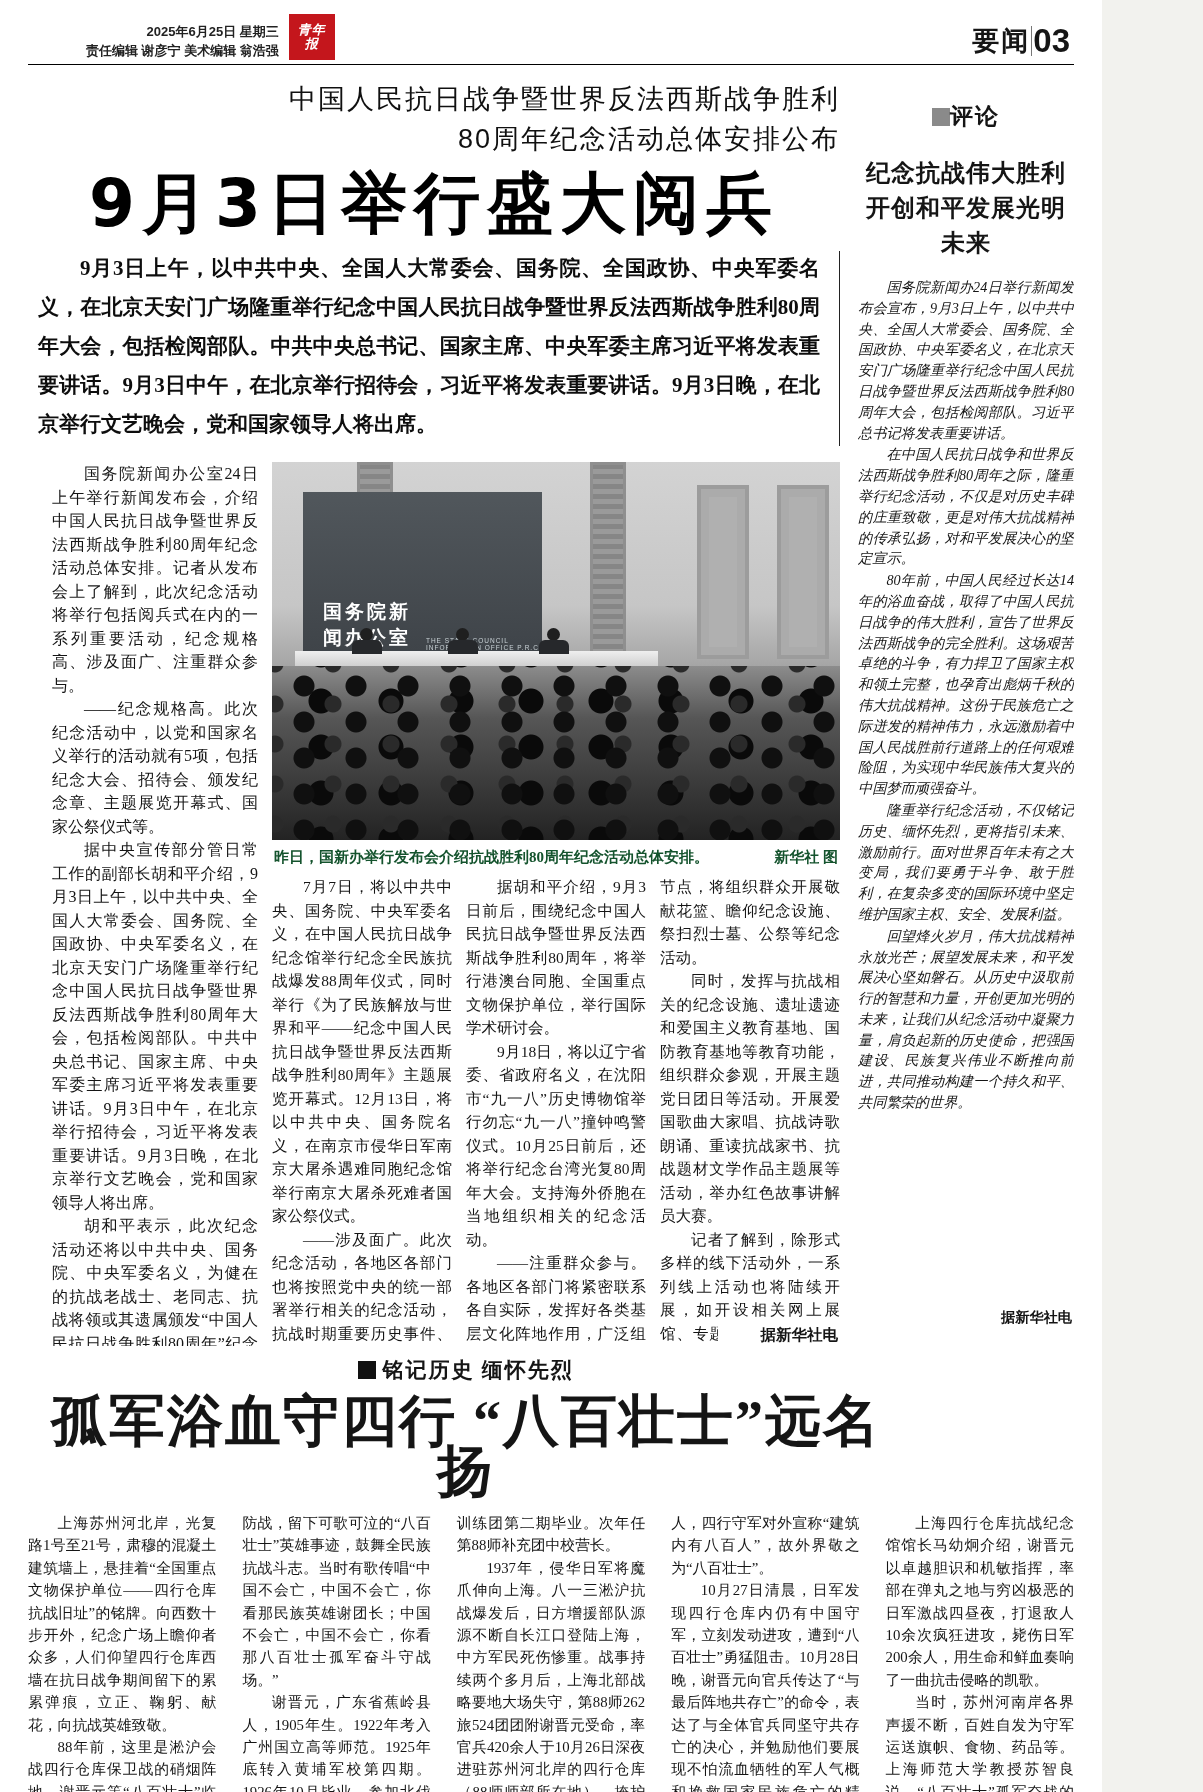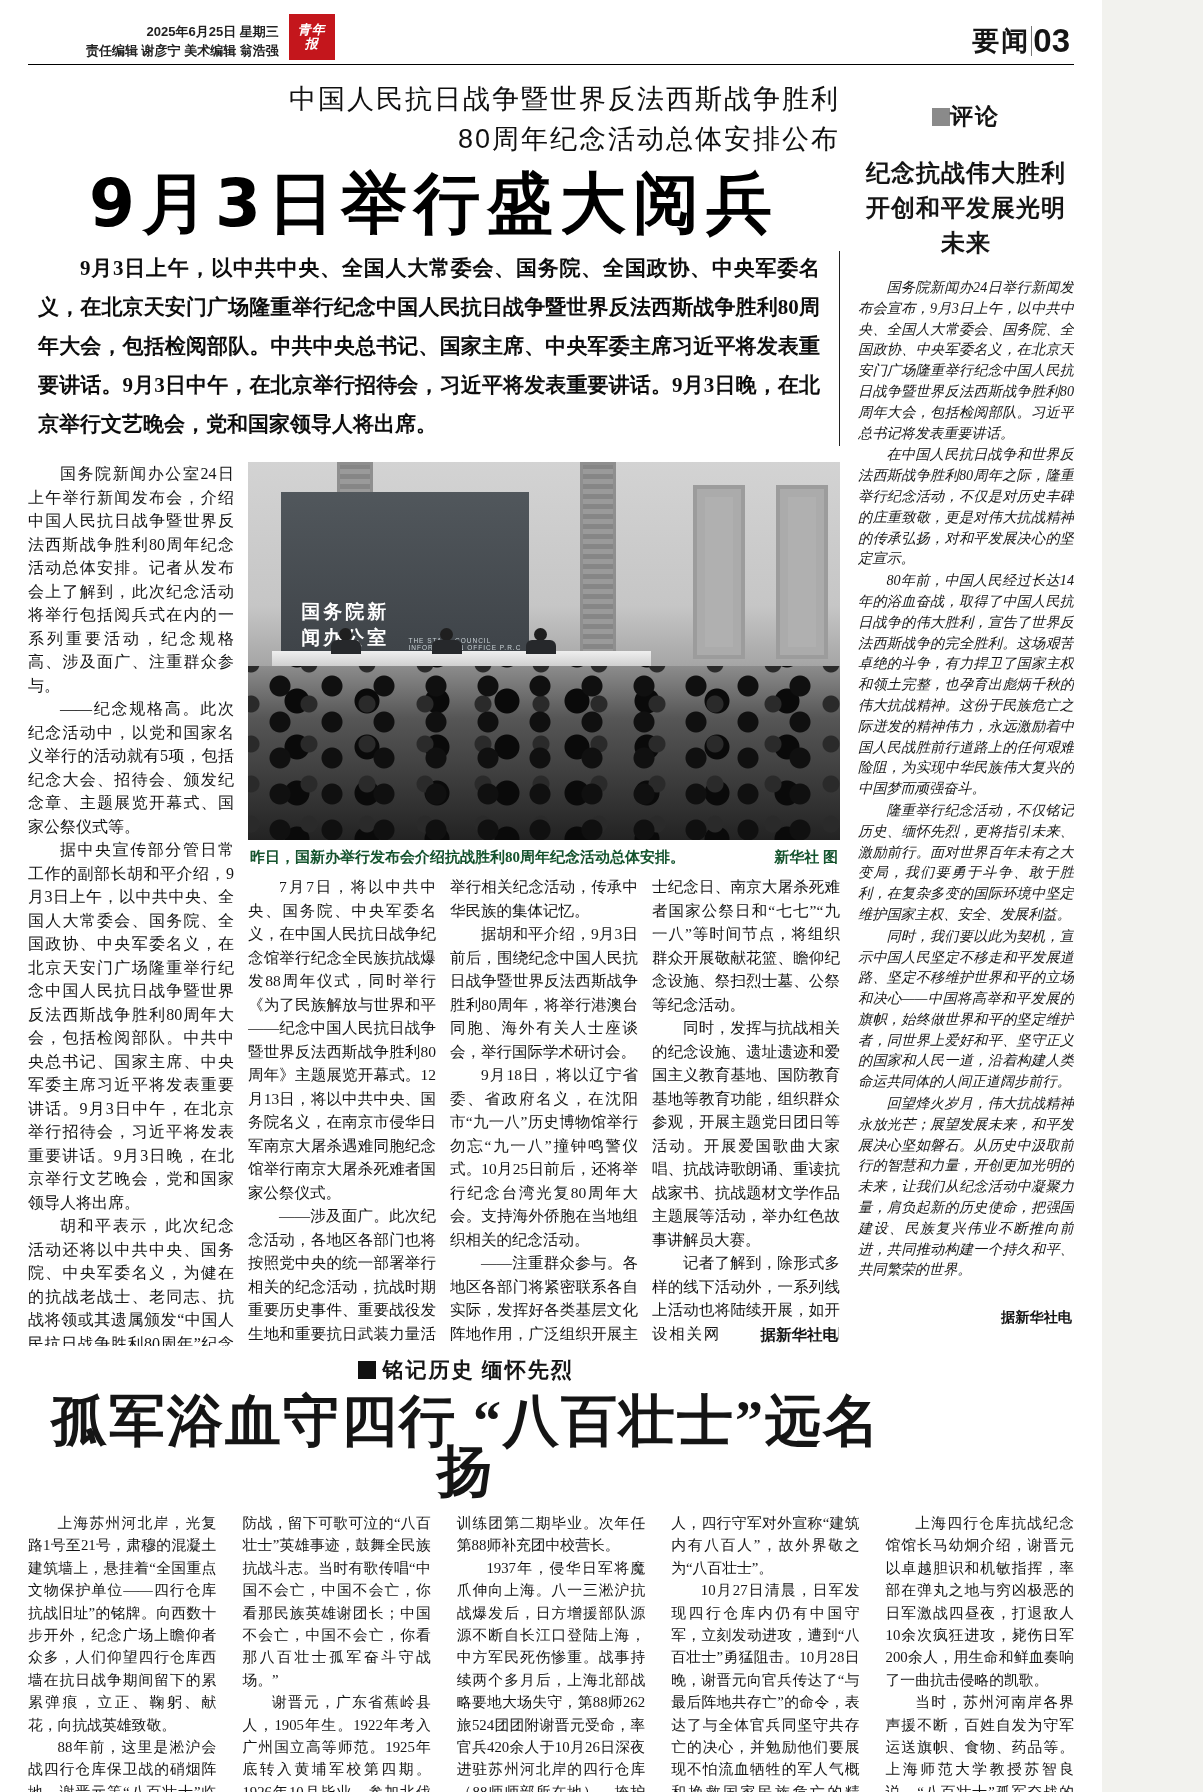--- a/index.html
+++ b/index.html
@@ -22,21 +22,21 @@
   .content{display:grid;grid-template-columns:1fr 216px;column-gap:18px;margin-top:6px;}
 
   .kicker{text-align:right;font-family:"Liberation Sans","DejaVu Sans",sans-serif;font-weight:500;font-size:27px;line-height:40px;letter-spacing:2px;color:#101010;}
   .kicker.first{margin-top:8px;}
   .headline{margin:8px 0 6px 0;text-align:center;font-family:"DejaVu Sans","Liberation Sans",sans-serif;font-weight:900;font-size:66px;line-height:74px;letter-spacing:7px;color:#000;}
   .lede-wrap{position:relative;padding:2px 20px 8px 10px;}
   .lede-wrap::after{content:"";position:absolute;right:0;top:4px;bottom:6px;width:1px;background:#222;}
   .lede{font-size:21px;line-height:39px;font-weight:700;text-align:justify;text-indent:2em;color:#0d0d0d;}
 
   .body-row{display:flex;gap:14px;margin-top:10px;height:884px;overflow:hidden;}
-  .col1{width:206px;flex:none;font-size:16px;line-height:23.5px;text-align:justify;overflow:hidden;}
+  .col1{width:206px;flex:none;font-size:16px;line-height:23.5px;text-align:justify;overflow:hidden;margin-left:24px;}
   .col1 p,.cols3 p,.rail-body p,.feature-body p{text-indent:2em;}
   .right-block{flex:1;display:flex;flex-direction:column;min-width:0;}
 
   
   .photo{position:relative;height:378px;background:linear-gradient(180deg,#d3d3d3 0%,#c6c6c6 38%,#a3a3a3 55%,#6e6e6e 78%,#555 100%);overflow:hidden;}
   .pillar{position:absolute;top:0;height:56%;width:36px;background:repeating-linear-gradient(0deg,#9a9a9a 0 5px,#868686 5px 10px);box-shadow:inset 0 0 0 3px #8f8f8f;}
   .pillar.pa{left:15%;}
   .pillar.pb{left:56%;}
   .panel{position:absolute;top:6%;height:46%;width:52px;background:#b0b0b0;box-shadow:inset 0 0 0 4px #9c9c9c, inset 0 0 0 12px #ababab;}
   .panel.na{right:16%;}
@@ -138,21 +138,21 @@
             <div class="speaker sp3"></div>
             <div class="audience"></div>
           </div>
           <div class="caption-row">
             <span class="caption">昨日，国新办举行发布会介绍抗战胜利80周年纪念活动总体安排。</span>
             <span class="credit">新华社 图</span>
           </div>
           <div class="cols3">
             <p>7月7日，将以中共中央、国务院、中央军委名义，在中国人民抗日战争纪念馆举行纪念全民族抗战爆发88周年仪式，同时举行《为了民族解放与世界和平——纪念中国人民抗日战争暨世界反法西斯战争胜利80周年》主题展览开幕式。12月13日，将以中共中央、国务院名义，在南京市侵华日军南京大屠杀遇难同胞纪念馆举行南京大屠杀死难者国家公祭仪式。</p>
               <p>——涉及面广。此次纪念活动，各地区各部门也将按照党中央的统一部署举行相关的纪念活动，抗战时期重要历史事件、重要战役发生地和重要抗日武装力量活动地所在的省份和重点城市将组织召开座谈会、学术研讨会等活动，举办图片展、书画展、文物展等展览，港澳台同胞、海外侨胞等还将举行相关纪念活动，传承中华民族的集体记忆。</p>
-              <p>据胡和平介绍，9月3日前后，围绕纪念中国人民抗日战争暨世界反法西斯战争胜利80周年，将举行港澳台同胞、海外有关人士座谈会，举行国际学术研讨会。</p>
+              <p>据胡和平介绍，9月3日前后，围绕纪念中国人民抗日战争暨世界反法西斯战争胜利80周年，将举行港澳台同胞、全国重点文物保护单位，举行国际学术研讨会。</p>
               <p>9月18日，将以辽宁省委、省政府名义，在沈阳市“九一八”历史博物馆举行勿忘“九一八”撞钟鸣警仪式。10月25日前后，还将举行纪念台湾光复80周年大会。支持海外侨胞在当地组织相关的纪念活动。</p>
               <p>——注重群众参与。各地区各部门将紧密联系各自实际，发挥好各类基层文化阵地作用，广泛组织开展主题鲜明、形式多样、富有教育意义的群众性纪念活动，在全社会大力弘扬伟大抗战精神。</p>
               <p>胡和平介绍，在中国人民抗日战争胜利纪念日、烈士纪念日、南京大屠杀死难者国家公祭日和“七七”“九一八”等时间节点，将组织群众开展敬献花篮、瞻仰纪念设施、祭扫烈士墓、公祭等纪念活动。</p>
               <p>同时，发挥与抗战相关的纪念设施、遗址遗迹和爱国主义教育基地、国防教育基地等教育功能，组织群众参观，开展主题党日团日等活动。开展爱国歌曲大家唱、抗战诗歌朗诵、重读抗战家书、抗战题材文学作品主题展等活动，举办红色故事讲解员大赛。</p>
               <p>记者了解到，除形式多样的线下活动外，一系列线上活动也将陆续开展，如开设相关网上展馆、专题网页，制作播出群众喜闻乐见的融媒体产品，组织开展网上缅怀先烈、主题征文、知识问答等活动，让更多的群众以网络形式参与到纪念活动中来。</p>
               <p class="byline abs">据新华社电</p>
           </div>
         </div>
       </div>
     </div>
@@ -164,21 +164,20 @@
       </div>
       <div class="rail-title">
         <div>纪念抗战伟大胜利</div>
         <div>开创和平发展光明未来</div>
       </div>
       <div class="rail-body">
         <p>国务院新闻办24日举行新闻发布会宣布，9月3日上午，以中共中央、全国人大常委会、国务院、全国政协、中央军委名义，在北京天安门广场隆重举行纪念中国人民抗日战争暨世界反法西斯战争胜利80周年大会，包括检阅部队。习近平总书记将发表重要讲话。</p>
           <p>在中国人民抗日战争和世界反法西斯战争胜利80周年之际，隆重举行纪念活动，不仅是对历史丰碑的庄重致敬，更是对伟大抗战精神的传承弘扬，对和平发展决心的坚定宣示。</p>
           <p>80年前，中国人民经过长达14年的浴血奋战，取得了中国人民抗日战争的伟大胜利，宣告了世界反法西斯战争的完全胜利。这场艰苦卓绝的斗争，有力捍卫了国家主权和领土完整，也孕育出彪炳千秋的伟大抗战精神。这份于民族危亡之际迸发的精神伟力，永远激励着中国人民战胜前行道路上的任何艰难险阻，为实现中华民族伟大复兴的中国梦而顽强奋斗。</p>
           <p>隆重举行纪念活动，不仅铭记历史、缅怀先烈，更将指引未来、激励前行。面对世界百年未有之大变局，我们要勇于斗争、敢于胜利，在复杂多变的国际环境中坚定维护国家主权、安全、发展利益。</p>
-          <p>同时，我们要以此为契机，宣示中国人民坚定不移走和平发展道路、坚定不移维护世界和平的立场和决心——中国将高举和平发展的旗帜，始终做世界和平的坚定维护者，同世界上爱好和平、坚守正义的国家和人民一道，沿着构建人类命运共同体的人间正道阔步前行。</p>
           <p>回望烽火岁月，伟大抗战精神永放光芒；展望发展未来，和平发展决心坚如磐石。从历史中汲取前行的智慧和力量，开创更加光明的未来，让我们从纪念活动中凝聚力量，肩负起新的历史使命，把强国建设、民族复兴伟业不断推向前进，共同推动构建一个持久和平、共同繁荣的世界。</p>
           <p class="byline abs">据新华社电</p>
       </div>
     </aside>
 
   </div>
 
   <section class="feature">
     <div class="feature-tag">
       <span class="sq dark"></span>

